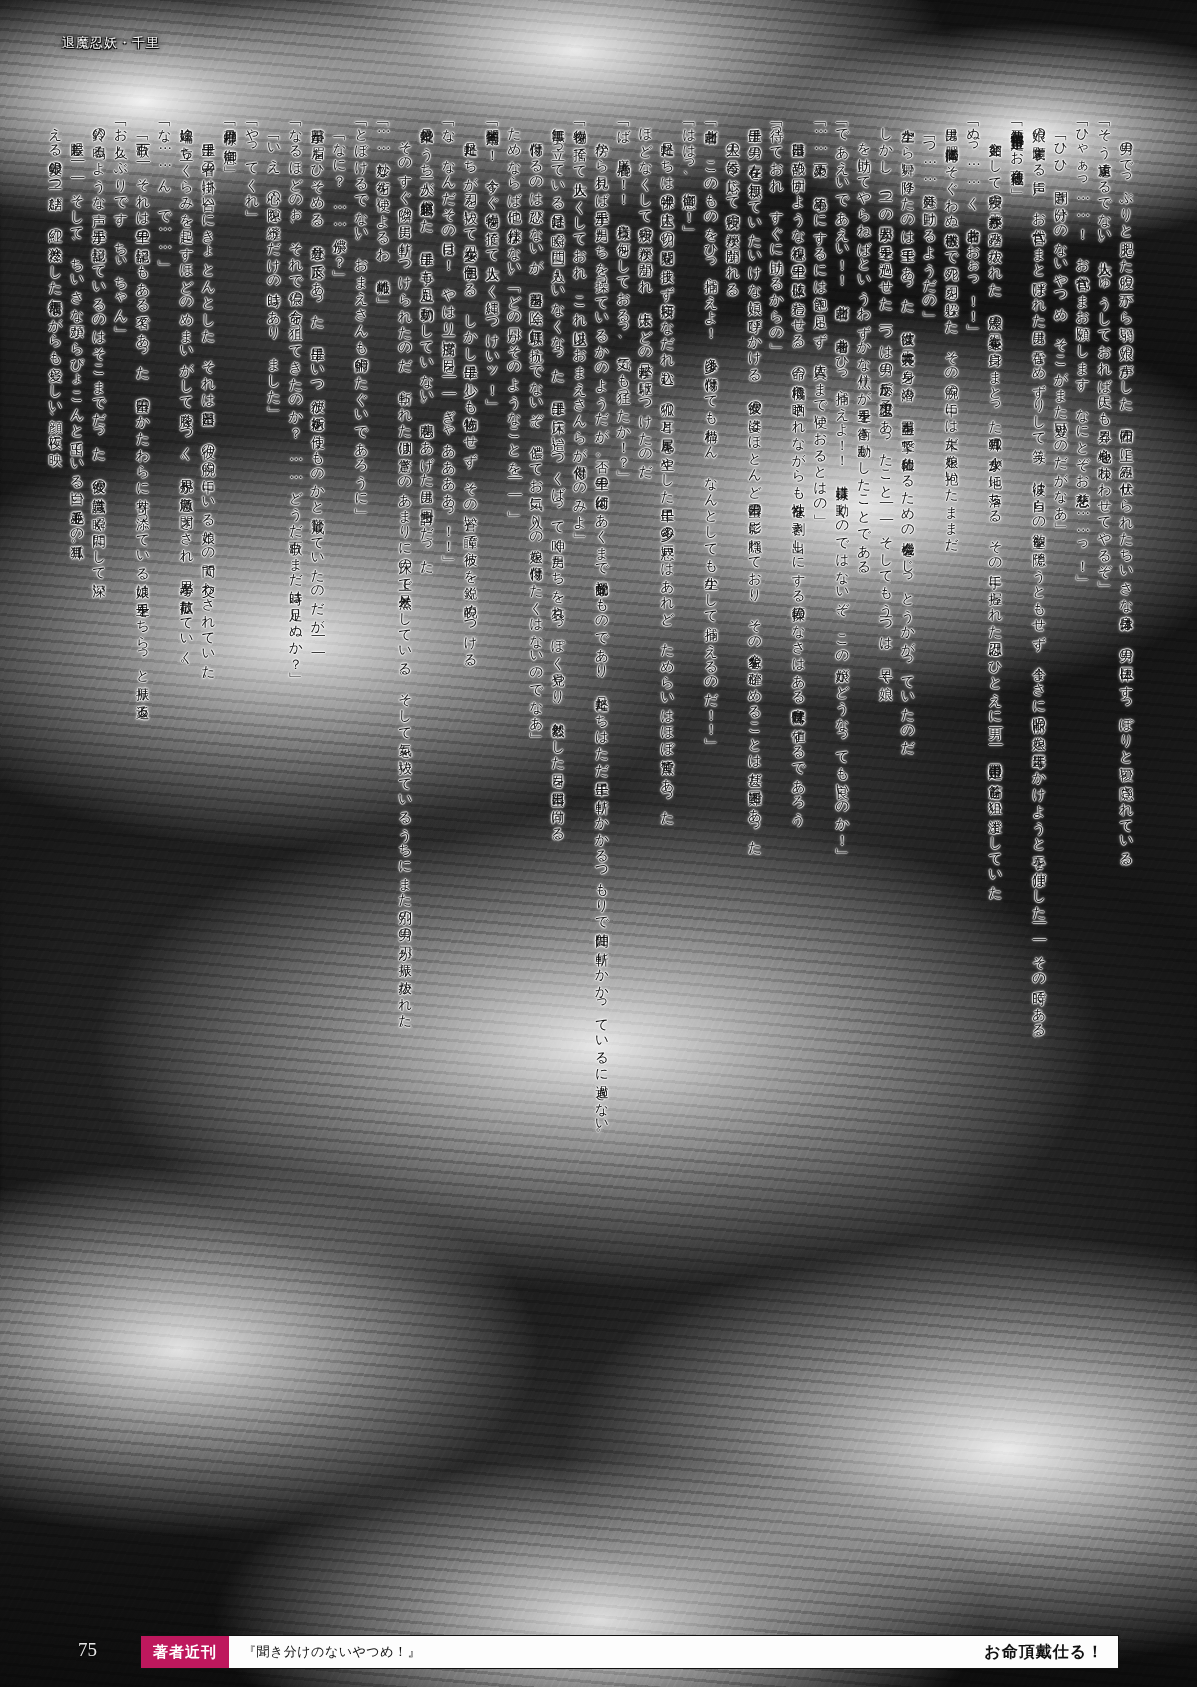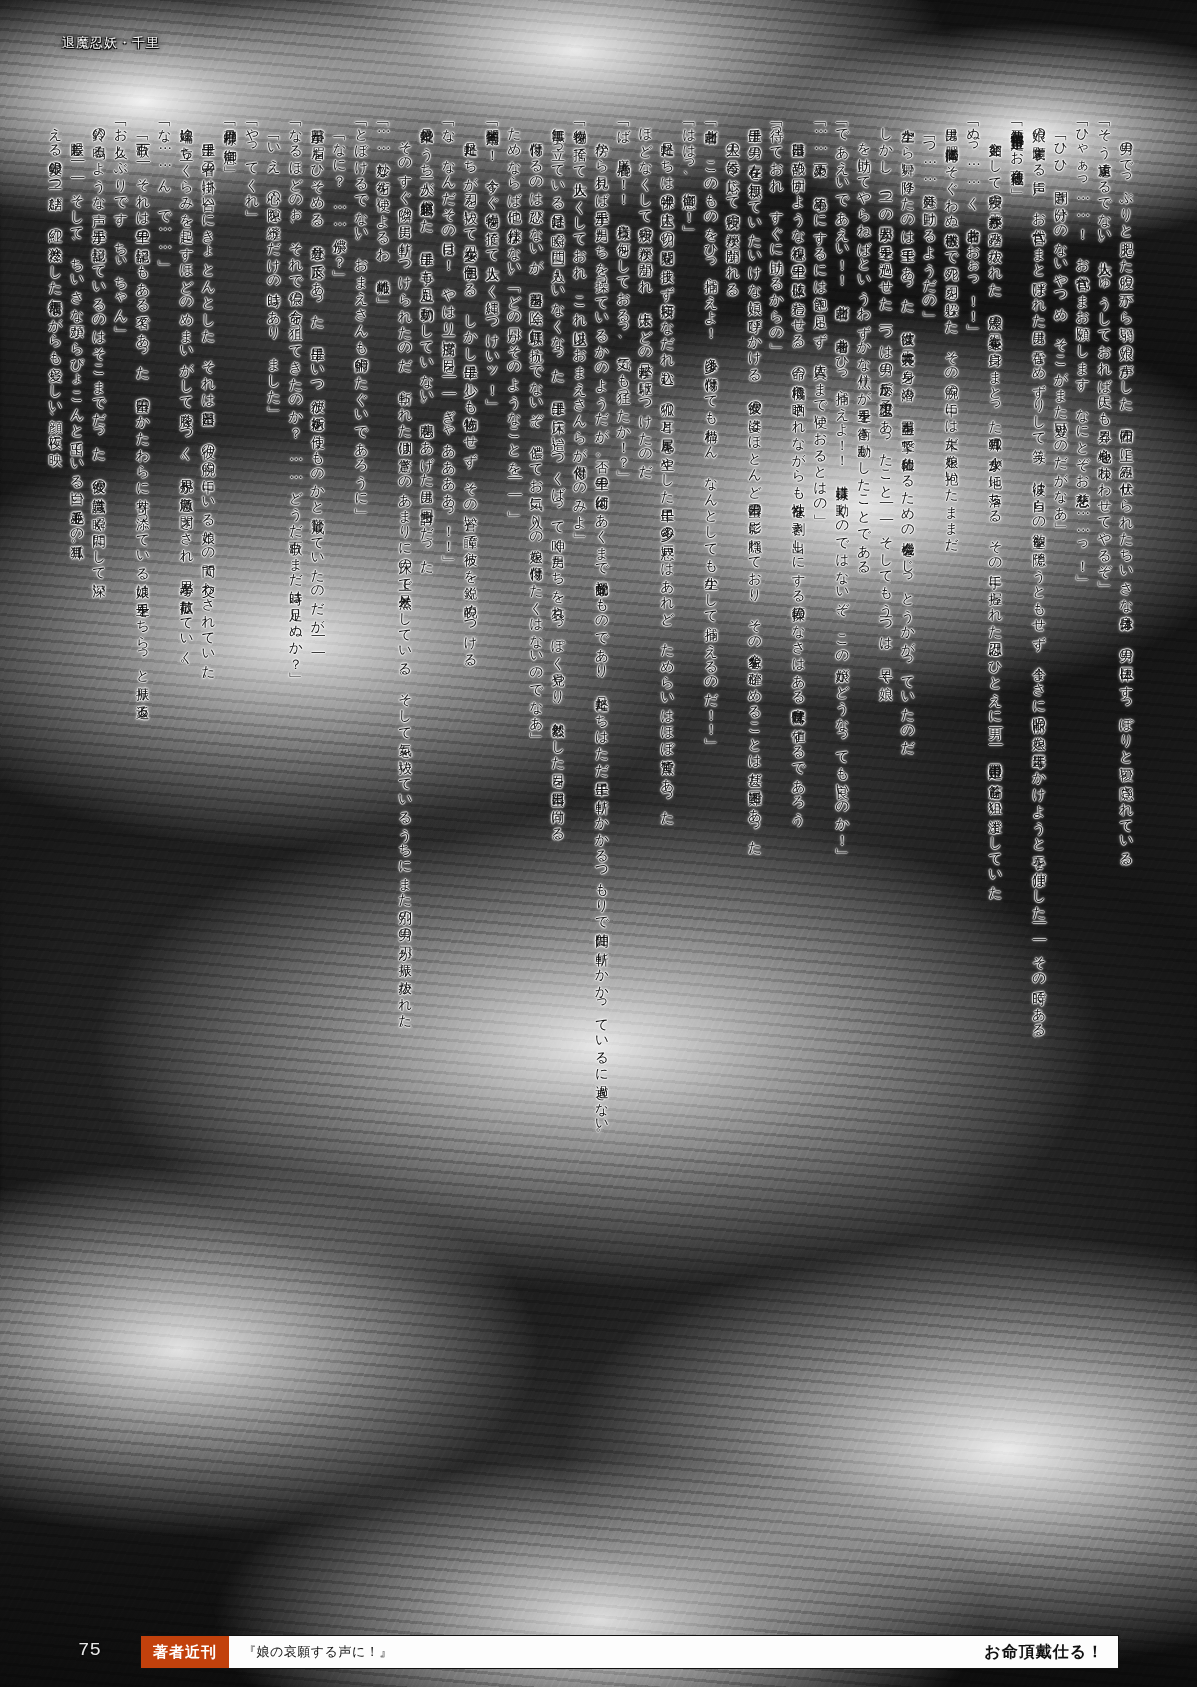--- a/index.html
+++ b/index.html
@@ -107,33 +107,33 @@
     word-break:break-all;
   }
   .col.indent{ padding-top:14px; }
 
   
   .footer{
     position:absolute;left:0;right:0;bottom:0;height:78px;z-index:8;
   }
   .page-num{
     position:absolute;left:78px;bottom:26px;
-    font-family:Liberation Mono, monospace;
+    font-family:Liberation Serif, serif;
     font-size:19px;color:#e9e9e9;
     text-shadow:0 0 3px #000;
     text-align:center;
   }
   .strip{
     position:absolute;left:140px;right:78px;bottom:18px;height:32px;
     background:#fdfdfd;
     border:1px solid #111;
     display:flex;align-items:center;
   }
   .strip-tag{
-    background:#c2410c;color:#fff;
+    background:#be185d;color:#fff;
     height:100%;
     display:flex;align-items:center;
     padding:0 12px;
     font-family:"DejaVu Sans",sans-serif;
     font-weight:700;font-size:15px;letter-spacing:1px;
   }
   .strip-title{
     margin-left:14px;
     font-family:"DejaVu Sans",sans-serif;
     font-size:13px;color:#111;letter-spacing:.5px;
@@ -206,16 +206,16 @@
     <div class="col">「お久しぶりです、ちぃちゃん」</div>
     <div class="col">鈴の鳴るような声。千里が記憶しているのはそこまでだった。彼女の意識は瞬く間にして深い</div>
     <div class="col indent">眼差し――そして、ちいさな頭からぴょこんと出ている白い毛並みの狐耳。</div>
     <div class="col">える銀髪の二つ結び、紅の冷然とした無表情ながらも愛らしい顔、夜に映</div>
   </div>
 
 <div class="footer">
   <div class="page-num">75</div>
   <div class="strip">
     <div class="strip-tag">著者近刊</div>
-    <div class="strip-title">『娘の哀願する声に！』</div>
+    <div class="strip-title">『聞き分けのないやつめ！』</div>
     <div class="strip-right">お命頂戴仕る！</div>
   </div>
 </div>
 
 </body></html>

